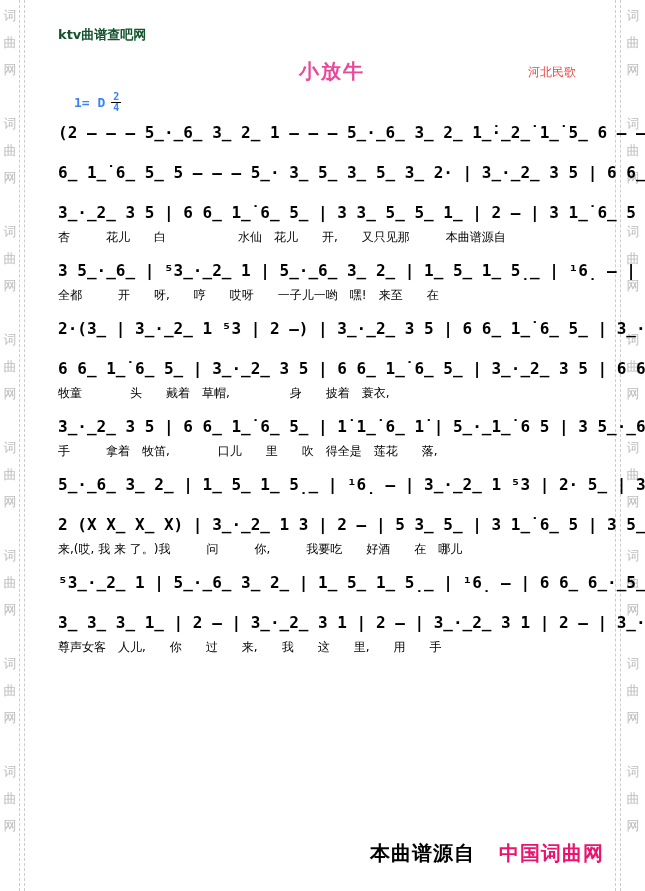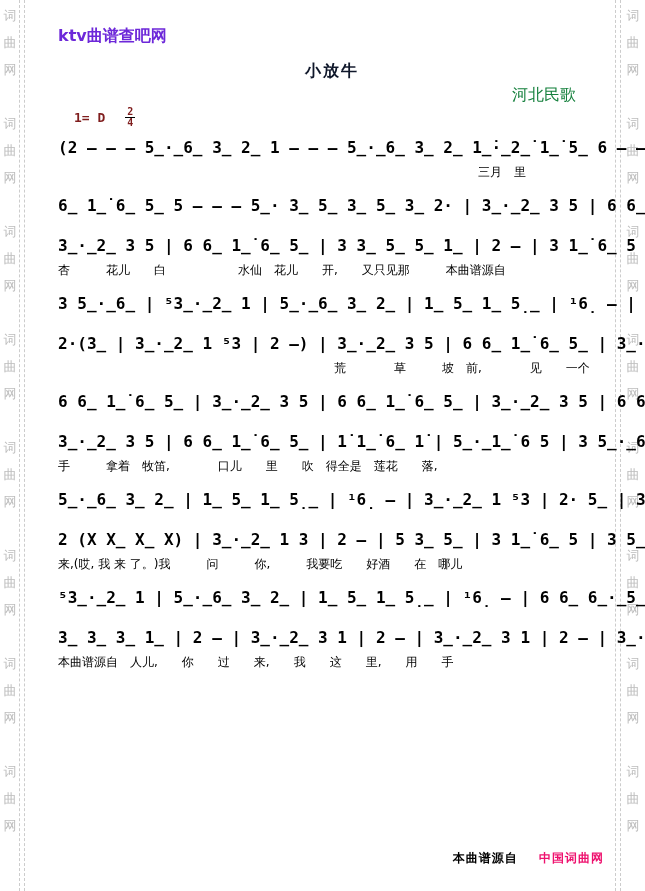--- a/index.html
+++ b/index.html
@@ -35,36 +35,36 @@
   .rail-right .dl1{left:8px;}
   .rail-right .dl2{left:13px;}
 
   
   .content{
     position:absolute;left:58px;top:0;width:548px;height:891px;
   }
   .site-header{
     display:flex;justify-content:space-between;
     margin-top:26px;
-    font-weight:bold;font-size:16px;color:#6d28d9;
+    font-weight:bold;font-size:13px;color:#14532d;
   }
   .title-row{
     position:relative;text-align:center;margin-top:14px;height:30px;
   }
   .song-title{
-    font-size:16px;font-weight:bold;color:#0f172a;letter-spacing:2px;
+    font-size:20px;font-weight:bold;color:#ec4899;letter-spacing:2px;
   }
   .song-origin{
-    position:absolute;right:30px;top:24px;
-    font-size:16px;color:#15803d;
+    position:absolute;right:30px;top:6px;
+    font-size:12px;color:#ef4444;
   }
   .keysig-row{
-    margin-top:14px;margin-left:16px;height:24px;
-    font-size:13px;font-weight:bold;color:#7f1d1d;
-    display:flex;align-items:center;gap:20px;
+    margin-top:2px;margin-left:16px;height:24px;
+    font-size:13px;font-weight:bold;color:#3b82f6;
+    display:flex;align-items:center;gap:6px;
     font-family:"DejaVu Sans Mono","Liberation Mono",monospace;
   }
   .frac{
     display:inline-flex;flex-direction:column;align-items:center;
     font-size:10px;line-height:10px;font-weight:bold;
   }
   .frac .num{border-bottom:1px solid #000;padding:0 2px;}
   .frac .den{padding:0 2px;}
 
   .score{margin-top:4px;}
@@ -77,21 +77,21 @@
   }
   .lyrics{
     margin:0;
     font-family:"DejaVu Sans","Liberation Sans",sans-serif;
     font-size:12px;color:#000;
     line-height:18px;white-space:pre;
   }
 
   .score-footer{
     position:absolute;right:2px;bottom:24px;
-    font-size:12px;font-weight:bold;letter-spacing:1px;
+    font-size:20px;font-weight:bold;letter-spacing:1px;
   }
   .score-footer .prefix{color:#000;}
   .score-footer .source{color:#ee116e;margin-left:16px;}
 </style>
 </head>
 <body>
 
 <div class="page">
 
   <div class="rail rail-left">
@@ -182,43 +182,43 @@
       <span class="frac">
         <span class="num">2</span>
         <span class="den">4</span>
       </span>
     </div>
 
     <div class="score">
 
       <div class="system">
         <pre class="notes">(2 – – – 5̲·̲6̲ 3̲ 2̲ 1 – – – 5̲·̲6̲ 3̲ 2̲ 1̲̇·̲2̲̇ 1̲̇ 5̲ 6 – – –) 6 6· 1̇ –</pre>
-        <pre class="lyrics">　　　　　　　　　　　　　　　　　　　　　　　　　　　　　　　　　　　三月　里</pre>
       </div>
 
       <div class="system">
         <pre class="notes">6̲ 1̲̇ 6̲ 5̲ 5 – – – 5̲· 3̲ 5̲ 3̲ 5̲ 3̲ 2· | 3̲·̲2̲ 3 5 | 6 6̲ 1̲̇ 6̲ 5̲ |</pre>
       </div>
 
       <div class="system">
         <pre class="notes">3̲·̲2̲ 3 5 | 6 6̲ 1̲̇ 6̲ 5̲ | 3 3̲ 5̲ 5̲ 1̲ | 2 – | 3 1̲̇ 6̲ 5 | 3 1̲̇ 6̲ 5 |</pre>
         <pre class="lyrics">杏　　　花儿　　白　　　　　　水仙　花儿　　开,　　又只见那　　　本曲谱源自</pre>
       </div>
 
       <div class="system">
         <pre class="notes">3 5̲·̲6̲ | ⁵3̲·̲2̲ 1 | 5̲·̲6̲ 3̲ 2̲ | 1̲ 5̲ 1̲ 5̣̲ | ¹6̣ – | 5 3̲ 5̲ | 6̲·̲1̲̇ 5̲ 3̲ |</pre>
+        <pre class="lyrics">全都　　　开　　呀,　　哼　　哎呀　　一子儿一哟　嘿!　来至　　在</pre>
       </div>
 
       <div class="system">
         <pre class="notes">2·(3̲ | 3̲·̲2̲ 1 ⁵3 | 2 –) | 3̲·̲2̲ 3 5 | 6 6̲ 1̲̇ 6̲ 5̲ | 3̲·̲2̲ 3 5 |</pre>
-        <pre class="lyrics">　　　　　　　　　　　　　　　　　　　　　　　荒　　　　草　　　坡　前,　　　　见　　一个</pre>
       </div>
 
       <div class="system">
         <pre class="notes">6 6̲ 1̲̇ 6̲ 5̲ | 3̲·̲2̲ 3 5 | 6 6̲ 1̲̇ 6̲ 5̲ | 3̲·̲2̲ 3 5 | 6 6̲ 1̲̇ 6̲ 5̲ |</pre>
+        <pre class="lyrics">牧童　　　　头　　戴着　草帽,　　　　　身　　披着　蓑衣,</pre>
       </div>
 
       <div class="system">
         <pre class="notes">3̲·̲2̲ 3 5 | 6 6̲ 1̲̇ 6̲ 5̲ | 1̇ 1̲̇ 6̲ 1̇ | 5̲·̲1̲̇ 6 5 | 3 5̲·̲6̲ ⁵3̲·̲2̲ 1 |</pre>
         <pre class="lyrics">手　　　拿着　牧笛,　　　　口儿　　里　　吹　得全是　莲花　　落,</pre>
       </div>
 
       <div class="system">
         <pre class="notes">5̲·̲6̲ 3̲ 2̲ | 1̲ 5̲ 1̲ 5̣̲ | ¹6̣ – | 3̲·̲2̲ 1 ⁵3 | 2· 5̲ | 3̲·̲2̲ 1 ⁵3 |</pre>
       </div>
@@ -227,21 +227,21 @@
         <pre class="notes">2 (X X̲ X̲ X) | 3̲·̲2̲ 1 3 | 2 – | 5 3̲ 5̲ | 3 1̲̇ 6̲ 5 | 3 5̲·̲6̲ |</pre>
         <pre class="lyrics">来,(哎, 我 来 了。)我　　　问　　　你,　　　我要吃　　好酒　　在　哪儿</pre>
       </div>
 
       <div class="system">
         <pre class="notes">⁵3̲·̲2̲ 1 | 5̲·̲6̲ 3̲ 2̲ | 1̲ 5̲ 1̲ 5̣̲ | ¹6̣ – | 6 6̲ 6̲·̲5̲ | 6 6̲ 6̲·̲5̲ |</pre>
       </div>
 
       <div class="system">
         <pre class="notes">3̲ 3̲ 3̲ 1̲ | 2 – | 3̲·̲2̲ 3 1 | 2 – | 3̲·̲2̲ 3 1 | 2 – | 3̲·̲2̲ 3 5 |</pre>
-        <pre class="lyrics">本曲谱源自　人儿,　　你　　过　　来,　　我　　这　　里,　　用　　手</pre>
+        <pre class="lyrics">尊声女客　人儿,　　你　　过　　来,　　我　　这　　里,　　用　　手</pre>
       </div>
 
     </div>
 
     <div class="score-footer">
       <span class="prefix">本曲谱源自</span>
       <span class="source">中国词曲网</span>
     </div>
 
   </div>

